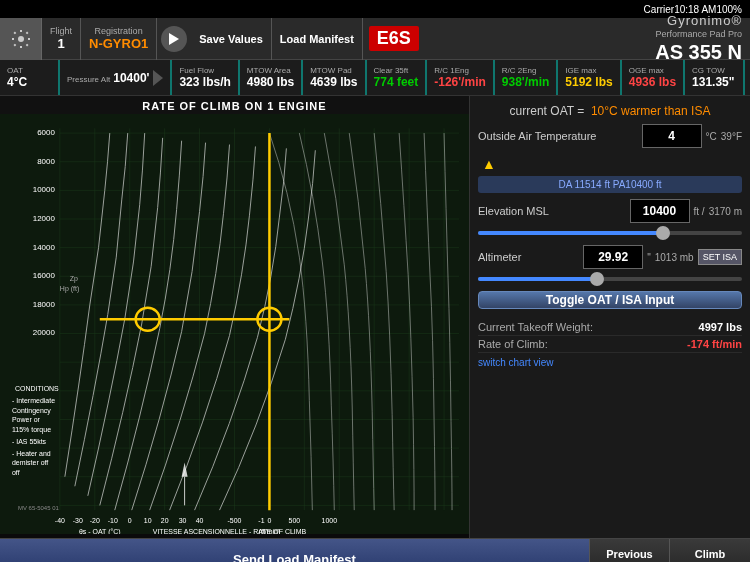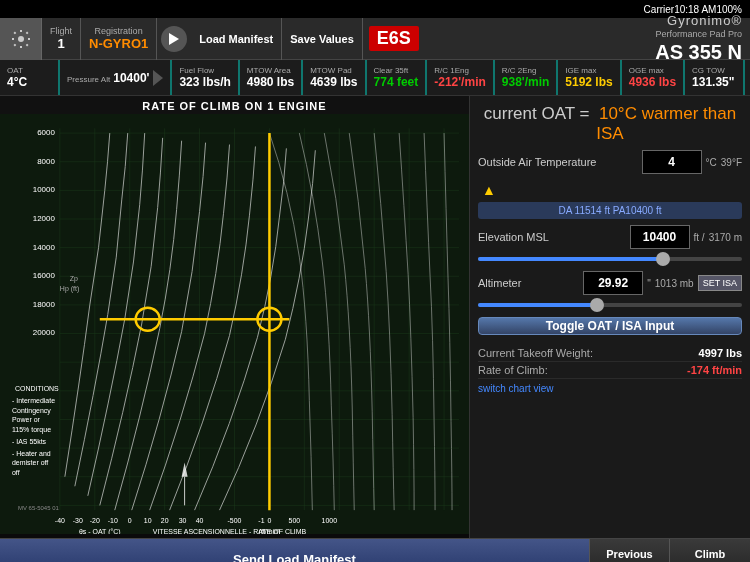--- a/index.html
+++ b/index.html
@@ -69,21 +69,21 @@
       text-align: center; font-size: 11px; font-weight: bold; color: #fff;
       padding: 4px 0 2px; background: #111; letter-spacing: 1px;
     }
     .chart-svg { width: 100%; height: calc(100% - 22px); }
 
     
     .right-panel {
       width: 280px; background: #1a1a1a; display: flex; flex-direction: column; padding: 8px;
     }
     .oat-line {
-      font-size: 17px; color: #ccc; margin-bottom: 6px; text-align: center;
+      font-size: 12px; color: #ccc; margin-bottom: 6px; text-align: center;
     }
     .oat-line span.highlight { color: #ff8c00; }
     .field-row {
       display: flex; align-items: center; margin-bottom: 8px; gap: 4px;
     }
     .field-label { font-size: 11px; color: #ccc; flex: 1; }
     .field-input {
       background: #000; border: 1px solid #666; color: #fff; font-size: 12px; font-weight: bold;
       width: 60px; height: 24px; text-align: center; padding: 2px;
     }
@@ -169,24 +169,24 @@
   <div class="top-nav-item">
     <span class="label">Registration</span>
     <span class="value orange">N-GYRO1</span>
   </div>
   <div class="play-btn">
     <svg width="10" height="12" viewBox="0 0 10 12">
         <polygon points="0,0 10,6 0,12" fill="#fff"></polygon>
       </svg>
   </div>
   <div class="top-nav-item">
+    <span class="value" style="font-size:11px;">Save Values</span>
+  </div>
+  <div class="top-nav-item">
     <span class="value" style="font-size:11px;">Load Manifest</span>
-  </div>
-  <div class="top-nav-item">
-    <span class="value" style="font-size:11px;">Save Values</span>
   </div>
   <div class="e6b-badge">E6S</div>
   <div class="gyronimo-logo">
     <div class="brand">Gyronimo®</div>
     <div class="sub">Performance Pad Pro</div>
     <div class="model">AS 355 N</div>
   </div>
 </div>
 
 <div class="status-bar">
@@ -212,21 +212,21 @@
   <div class="status-item">
     <span class="s-label">MTOW Pad</span>
     <span class="s-value">4639 lbs</span>
   </div>
   <div class="status-item green">
     <span class="s-label">Clear 35ft</span>
     <span class="s-value">774 feet</span>
   </div>
   <div class="status-item red">
     <span class="s-label">R/C 1Eng</span>
-    <span class="s-value">-212'/min</span>
+    <span class="s-value">-126'/min</span>
   </div>
   <div class="status-item green">
     <span class="s-label">R/C 2Eng</span>
     <span class="s-value">938'/min</span>
   </div>
   <div class="status-item yellow">
     <span class="s-label">IGE max</span>
     <span class="s-value">5192 lbs</span>
   </div>
   <div class="status-item red">

